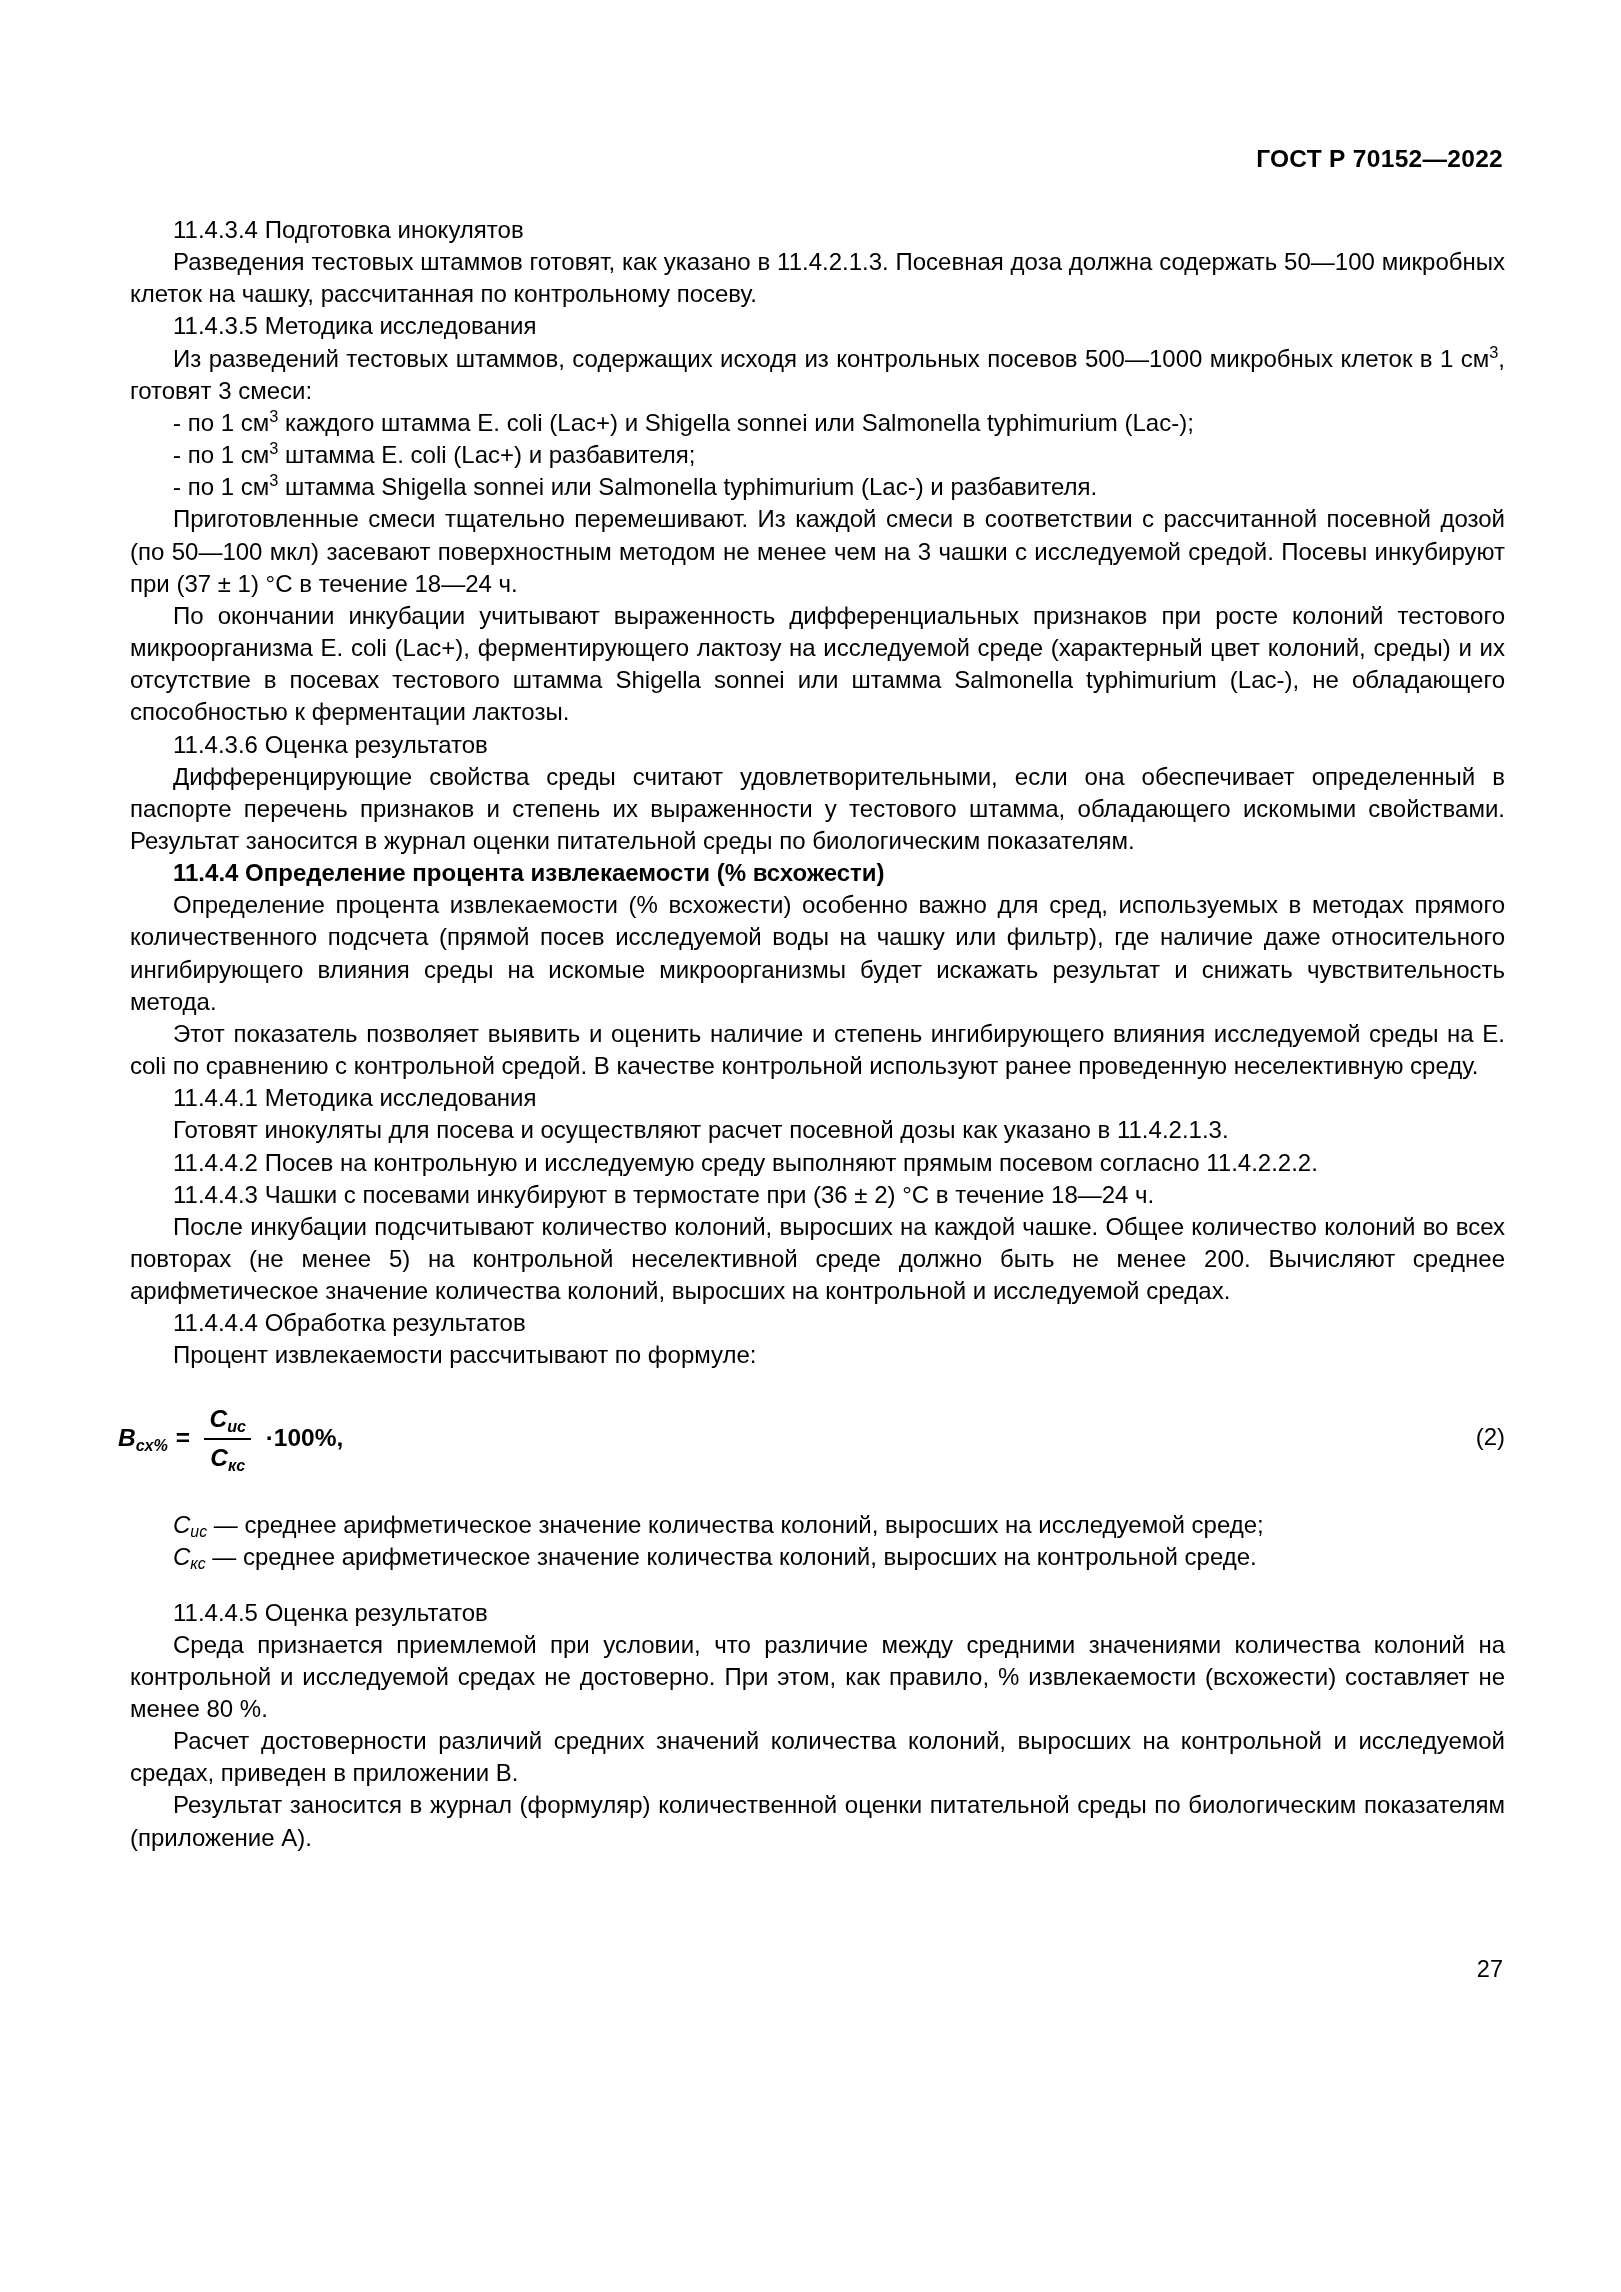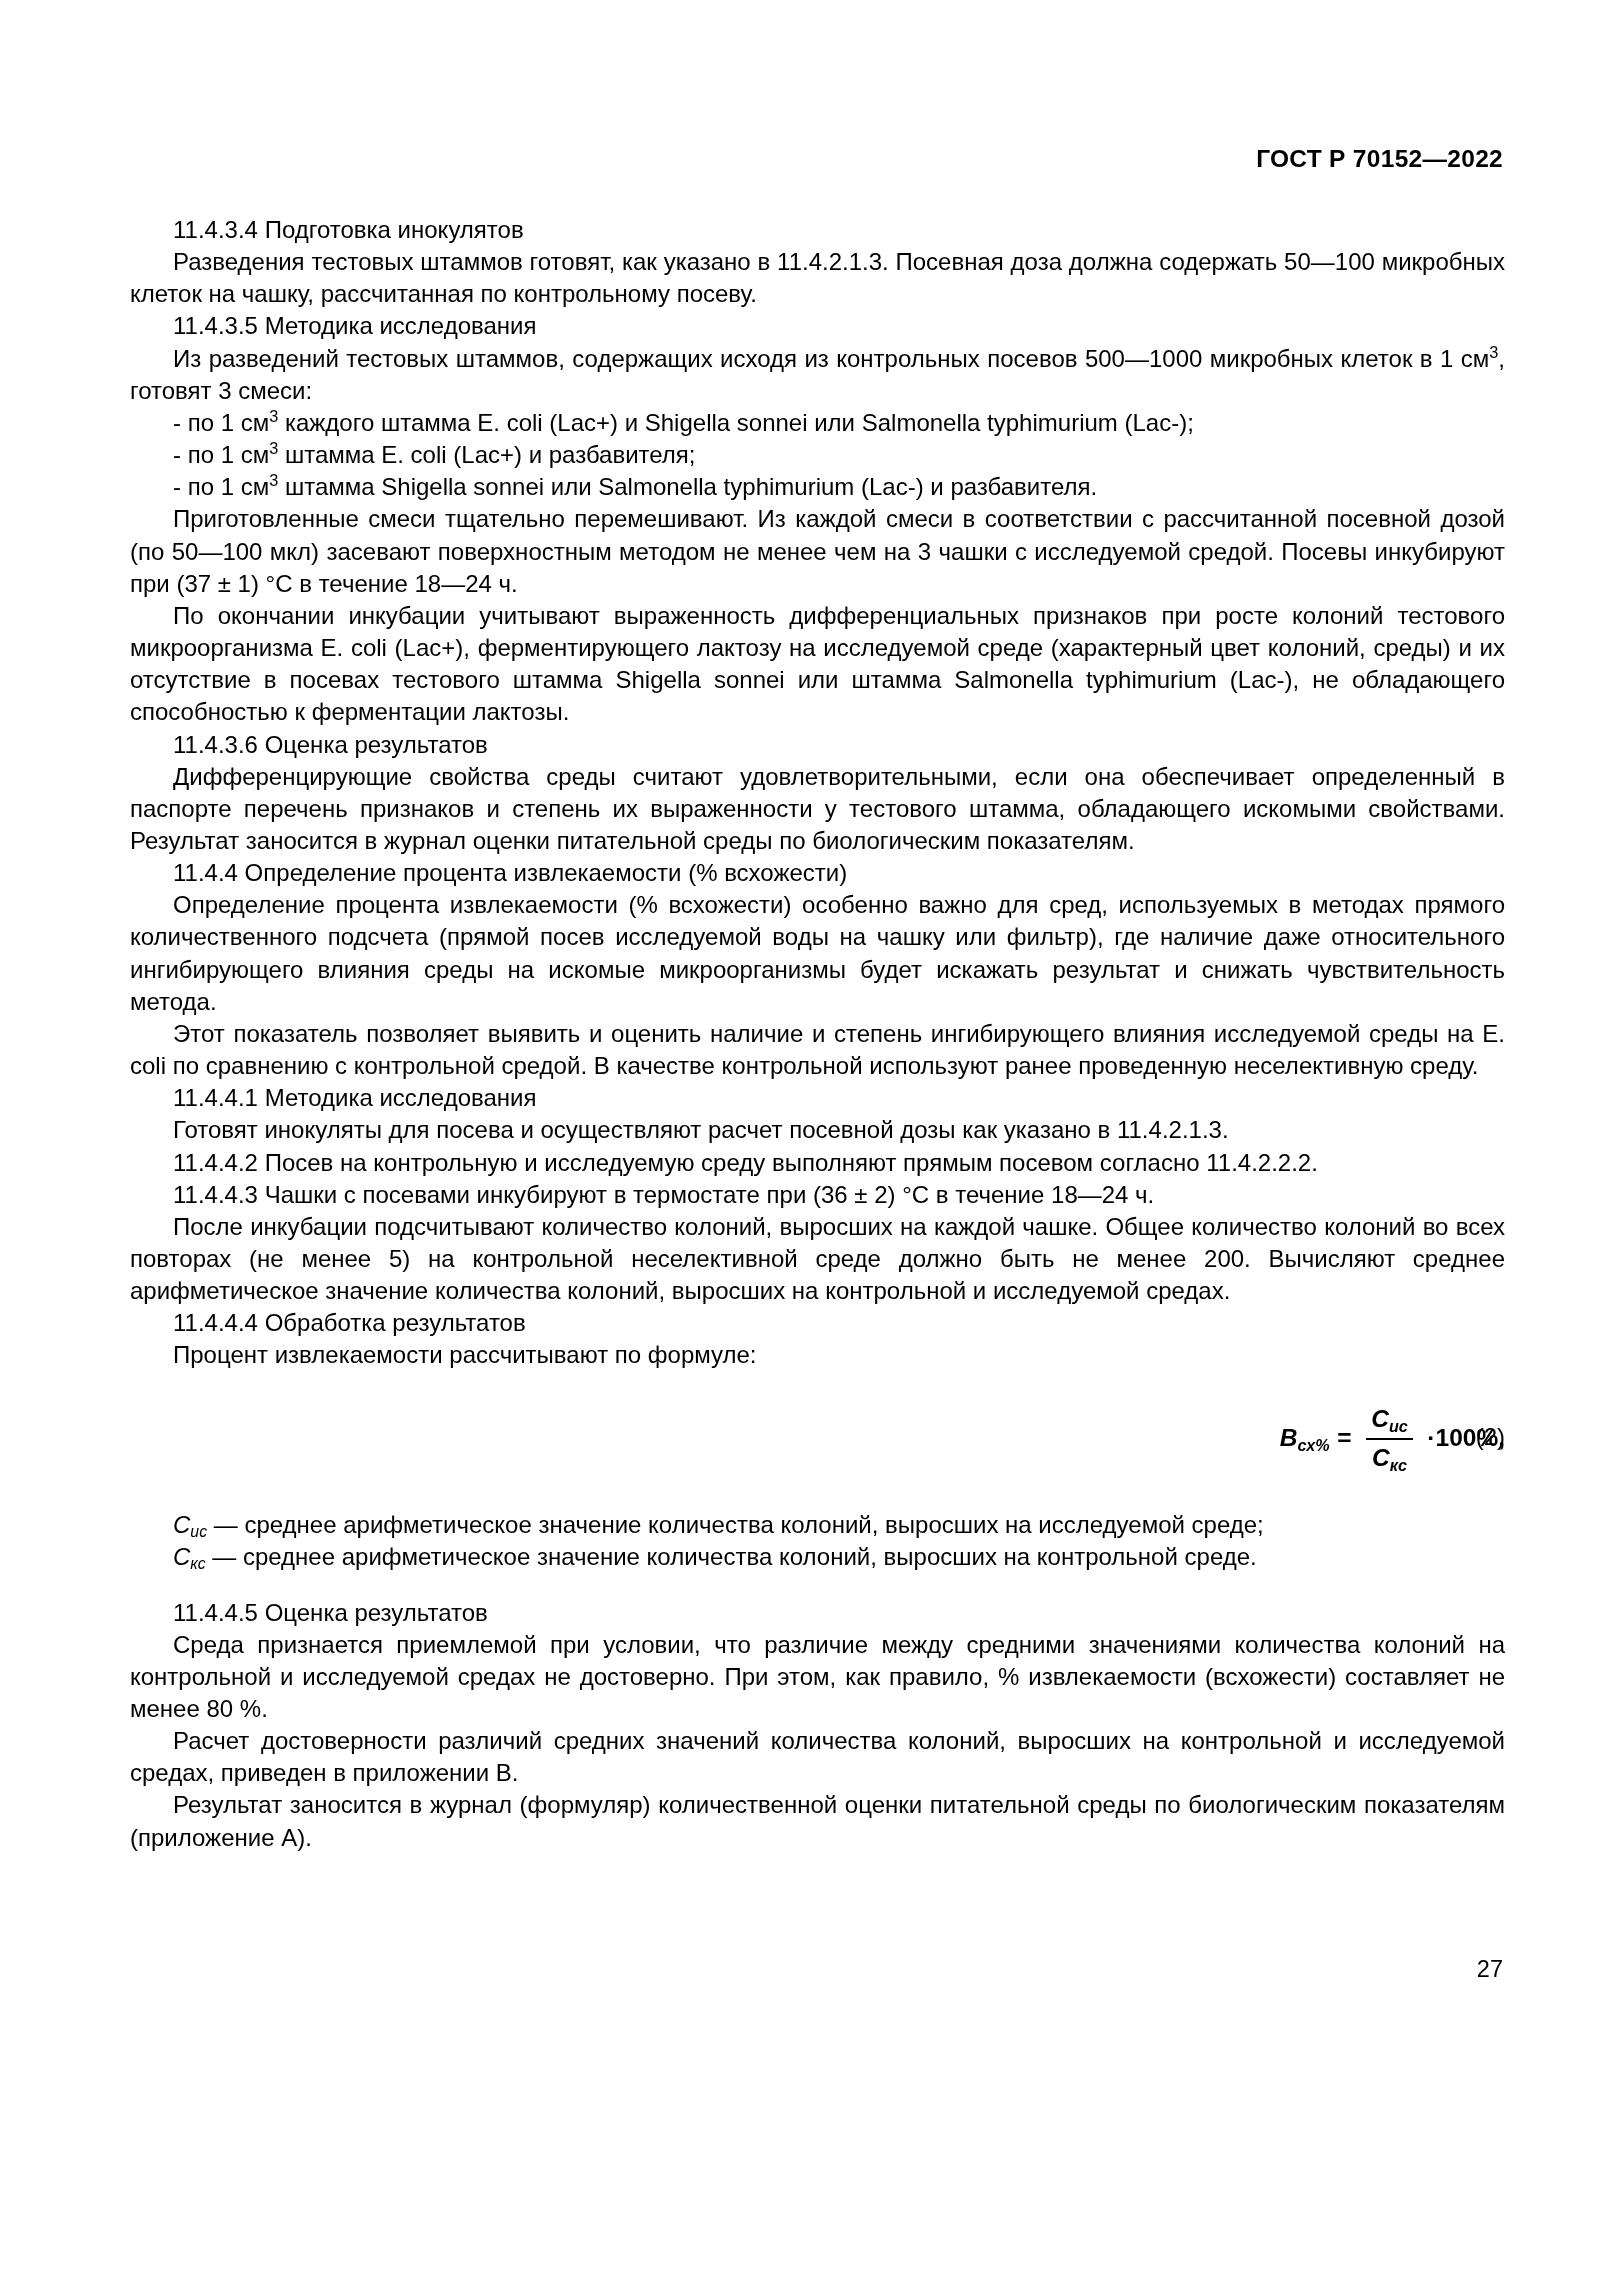--- a/index.html
+++ b/index.html
@@ -45,21 +45,21 @@
     text-align: justify;
     text-justify: inter-word;
   }
   p.ind {
     text-indent: 43px;
   }
   p.dash {
     text-indent: 43px;
   }
   .bold {
-    font-weight: normal;
+    font-weight: bold;
   }
   sup {
     font-size: 0.68em;
     vertical-align: super;
     line-height: 0;
   }
   sub {
     font-size: 0.66em;
     vertical-align: -0.28em;
     line-height: 0;
@@ -70,21 +70,21 @@
   .formula-block {
     position: relative;
     margin-top: 25.5px;
     margin-bottom: 17.6px;
     height: 94px;
   }
   .formula {
     position: absolute;
     left: 0;
     right: 0;
-    text-align: right;
+    text-align: left;
     top: 5.9px;
     font-size: 24.5px;
   }
   .fml-inner {
     display: inline-flex;
     align-items: center;
     font-weight: bold;
     font-size: 24.5px;
   }
   .fml-lhs {

